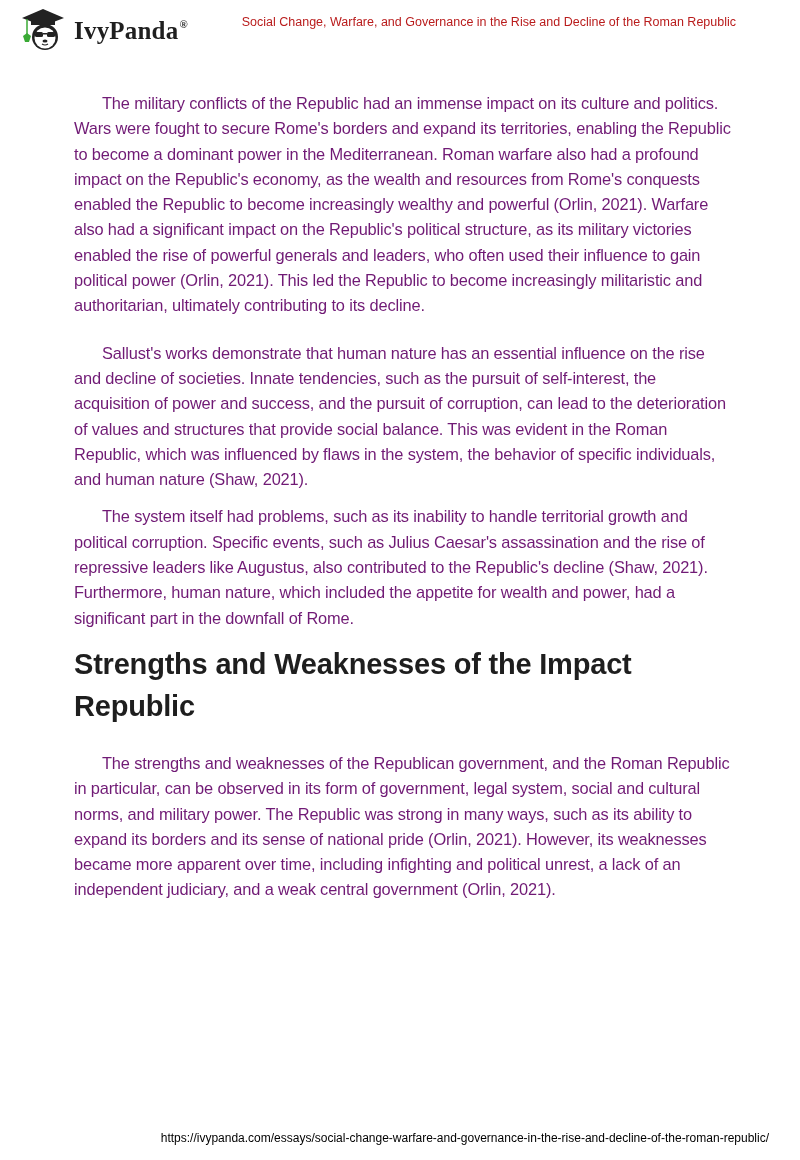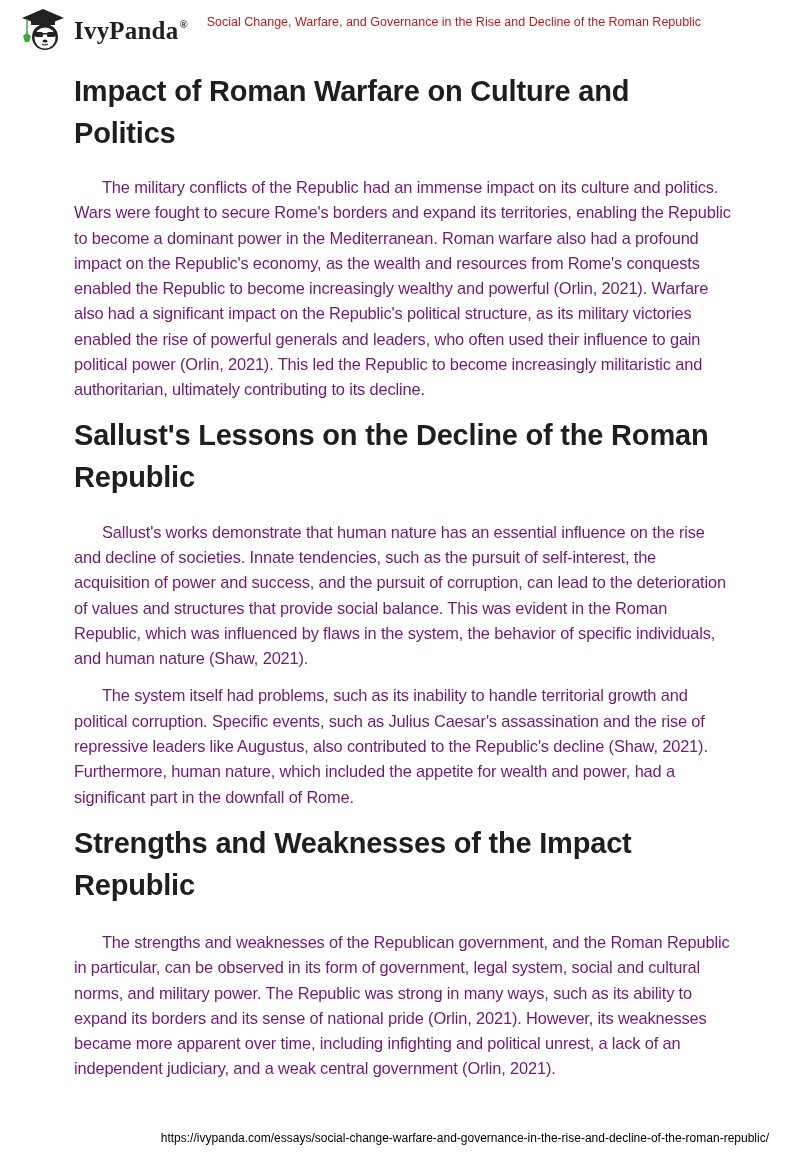--- a/index.html
+++ b/index.html
@@ -1,17 +1,17 @@
 <!DOCTYPE html>
 <html><head>
   <meta charset="utf-8">
   <style>
     html, body { margin: 0; padding: 0; background: #ffffff; }
     body { width: 800px; height: 1160px; position: relative; overflow: hidden; font-family: "Liberation Sans", sans-serif; color: #222; }
-    .header { position: absolute; left: 0; top: 0; width: 732px; height: 56px; }
+    .header { position: absolute; left: 0; top: 0; width: 732px; height: 56px; padding-left: 35px; }
     .logo { position: absolute; left: 18px; top: 5px; display: flex; align-items: center; }
     .logo-mark { width: 50px; height: 46px; position: relative; }
     .logo-text { font-family: "Liberation Serif", serif; font-weight: bold; font-size: 25px; color: #1f1f1f; margin-left: 6px; margin-top: 6px; letter-spacing: 0.2px; }
     .logo-text sup { font-size: 11px; vertical-align: top; position: relative; top: 1px; margin-left: 1px; }
     .doc-title { position: absolute; right: 31px; top: 15px; font-size: 12.5px; color: #b91c1c; white-space: nowrap; }
     .content { position: absolute; left: 74px; top: 70px; width: 660px; }
     h2 { font-family: "Liberation Sans", sans-serif; font-weight: bold; font-size: 29px; line-height: 42px; color: #1e1e1e; margin: 0; letter-spacing: -0.2px; }
     p { font-size: 16.4px; line-height: 25.3px; color: #701a75; margin: 0; text-indent: 28px; letter-spacing: -0.15px; }
     .sec1-h { margin-top: 0; }
     .sec1-p { margin-top: 21px; }
@@ -47,26 +47,24 @@
         <path d="M24,39 Q27,41 30,39" stroke="#222" stroke-width="1.2" fill="none"></path>
       </svg>
     </span>
     <span class="logo-text"><span>IvyPanda</span><sup>®</sup></span>
   </a>
   <div class="doc-title">Social Change, Warfare, and Governance in the Rise and Decline of the Roman Republic</div>
 </div>
 
 <main class="content">
   <section>
-    <h2 class="sec1-h">Impact of Roman Warfare on Culture and Politics</h2>
     <p class="sec1-p">The military conflicts of the Republic had an immense impact on its culture and politics. Wars were fought to secure Rome's borders and expand its territories, enabling the Republic to become a dominant power in the Mediterranean. Roman warfare also had a profound impact on the Republic's economy, as the wealth and resources from Rome's conquests enabled the Republic to become increasingly wealthy and powerful (Orlin, 2021). Warfare also had a significant impact on the Republic's political structure, as its military victories enabled the rise of powerful generals and leaders, who often used their influence to gain political power (Orlin, 2021). This led the Republic to become increasingly militaristic and authoritarian, ultimately contributing to its decline.</p>
   </section>
 
   <section>
-    <h2 class="sec2-h">Sallust's Lessons on the Decline of the Roman Republic</h2>
     <p class="sec2-p1">Sallust's works demonstrate that human nature has an essential influence on the rise and decline of societies. Innate tendencies, such as the pursuit of self-interest, the acquisition of power and success, and the pursuit of corruption, can lead to the deterioration of values and structures that provide social balance. This was evident in the Roman Republic, which was influenced by flaws in the system, the behavior of specific individuals, and human nature (Shaw, 2021).</p>
     <p class="sec2-p2">The system itself had problems, such as its inability to handle territorial growth and political corruption. Specific events, such as Julius Caesar's assassination and the rise of repressive leaders like Augustus, also contributed to the Republic's decline (Shaw, 2021). Furthermore, human nature, which included the appetite for wealth and power, had a significant part in the downfall of Rome.</p>
   </section>
 
   <section>
     <h2 class="sec3-h">Strengths and Weaknesses of the Impact Republic</h2>
     <p class="sec3-p">The strengths and weaknesses of the Republican government, and the Roman Republic in particular, can be observed in its form of government, legal system, social and cultural norms, and military power. The Republic was strong in many ways, such as its ability to expand its borders and its sense of national pride (Orlin, 2021). However, its weaknesses became more apparent over time, including infighting and political unrest, a lack of an independent judiciary, and a weak central government (Orlin, 2021).</p>
   </section>
 </main>
 

